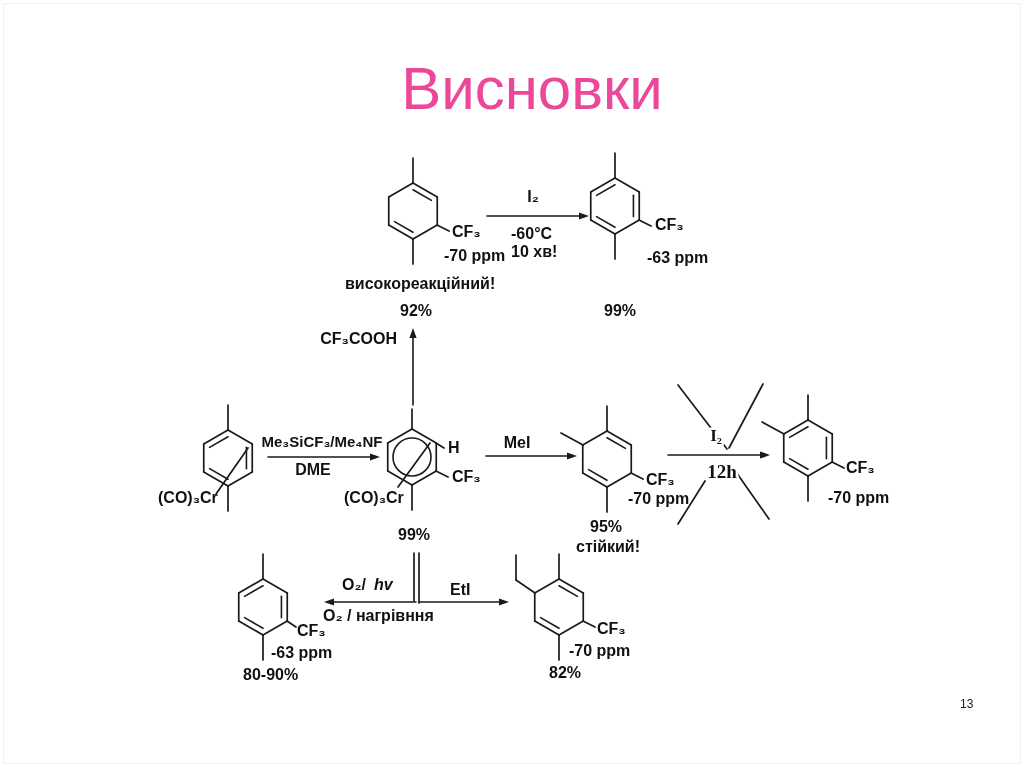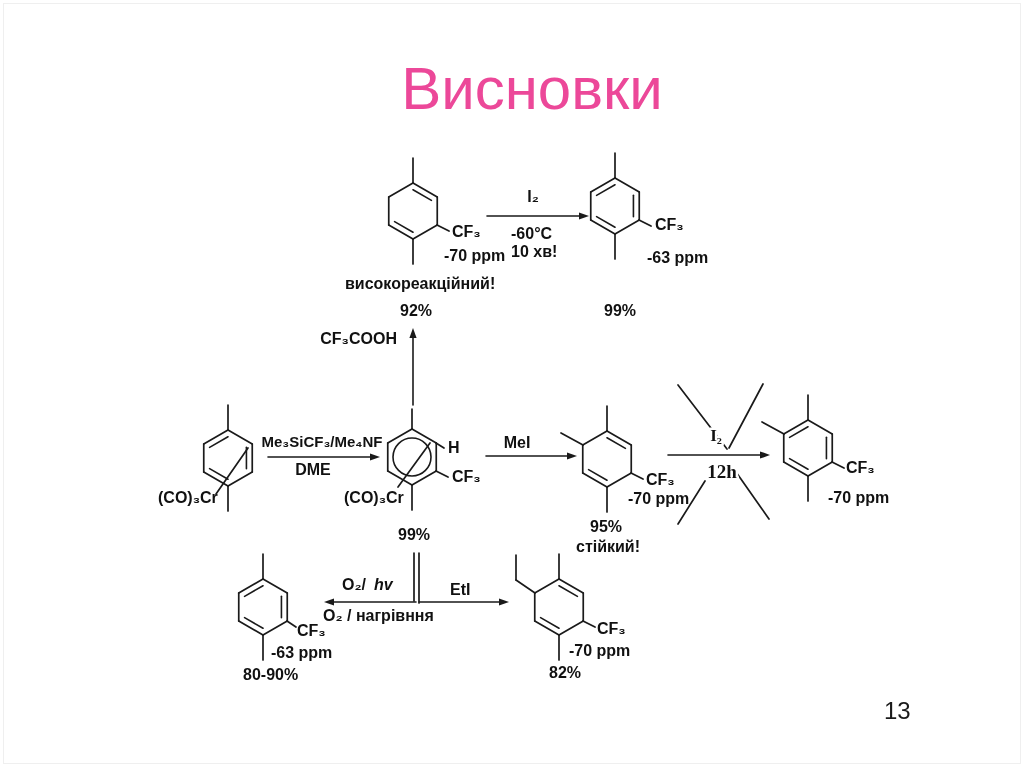--- a/index.html
+++ b/index.html
@@ -1,21 +1,21 @@
 <!DOCTYPE html>
 <html><head>
 <meta charset="utf-8">
 <style>
   html,body{margin:0;padding:0;background:#fff;}
   .slide{position:relative;width:1024px;height:767px;background:#fff;overflow:hidden;
          font-family:"Liberation Sans","DejaVu Sans",sans-serif;}
   .frame{position:absolute;inset:3px;border:1px solid #efefef;pointer-events:none;}
   .title{position:absolute;top:54px;left:0;width:100%;text-align:center;
          font-size:60px;font-weight:400;color:#ec4899;letter-spacing:0px;padding-left:20px;}
-  .pageno{position:absolute;top:697px;left:884px;font-size:24px;color:#1a1a1a;}
+  .pageno{position:absolute;top:697px;left:960px;font-size:12px;color:#1a1a1a;}
   svg#scheme-svg{position:absolute;left:0;top:0;}
   svg text{fill:#111;font-family:"Liberation Sans","DejaVu Sans",sans-serif;
            font-weight:bold;font-size:16px;}
   svg text.s15{font-size:15px;}
   svg text.ser{font-family:"Liberation Serif","DejaVu Serif",serif;font-size:17px;}
   svg text.ser19{font-family:"Liberation Serif","DejaVu Serif",serif;font-size:19px;}
   svg text.it{font-style:italic;}
   svg text.halo{paint-order:stroke;stroke:#fff;stroke-width:5px;stroke-linejoin:round;}
   .mid{text-anchor:middle;} .end{text-anchor:end;}
 </style>

